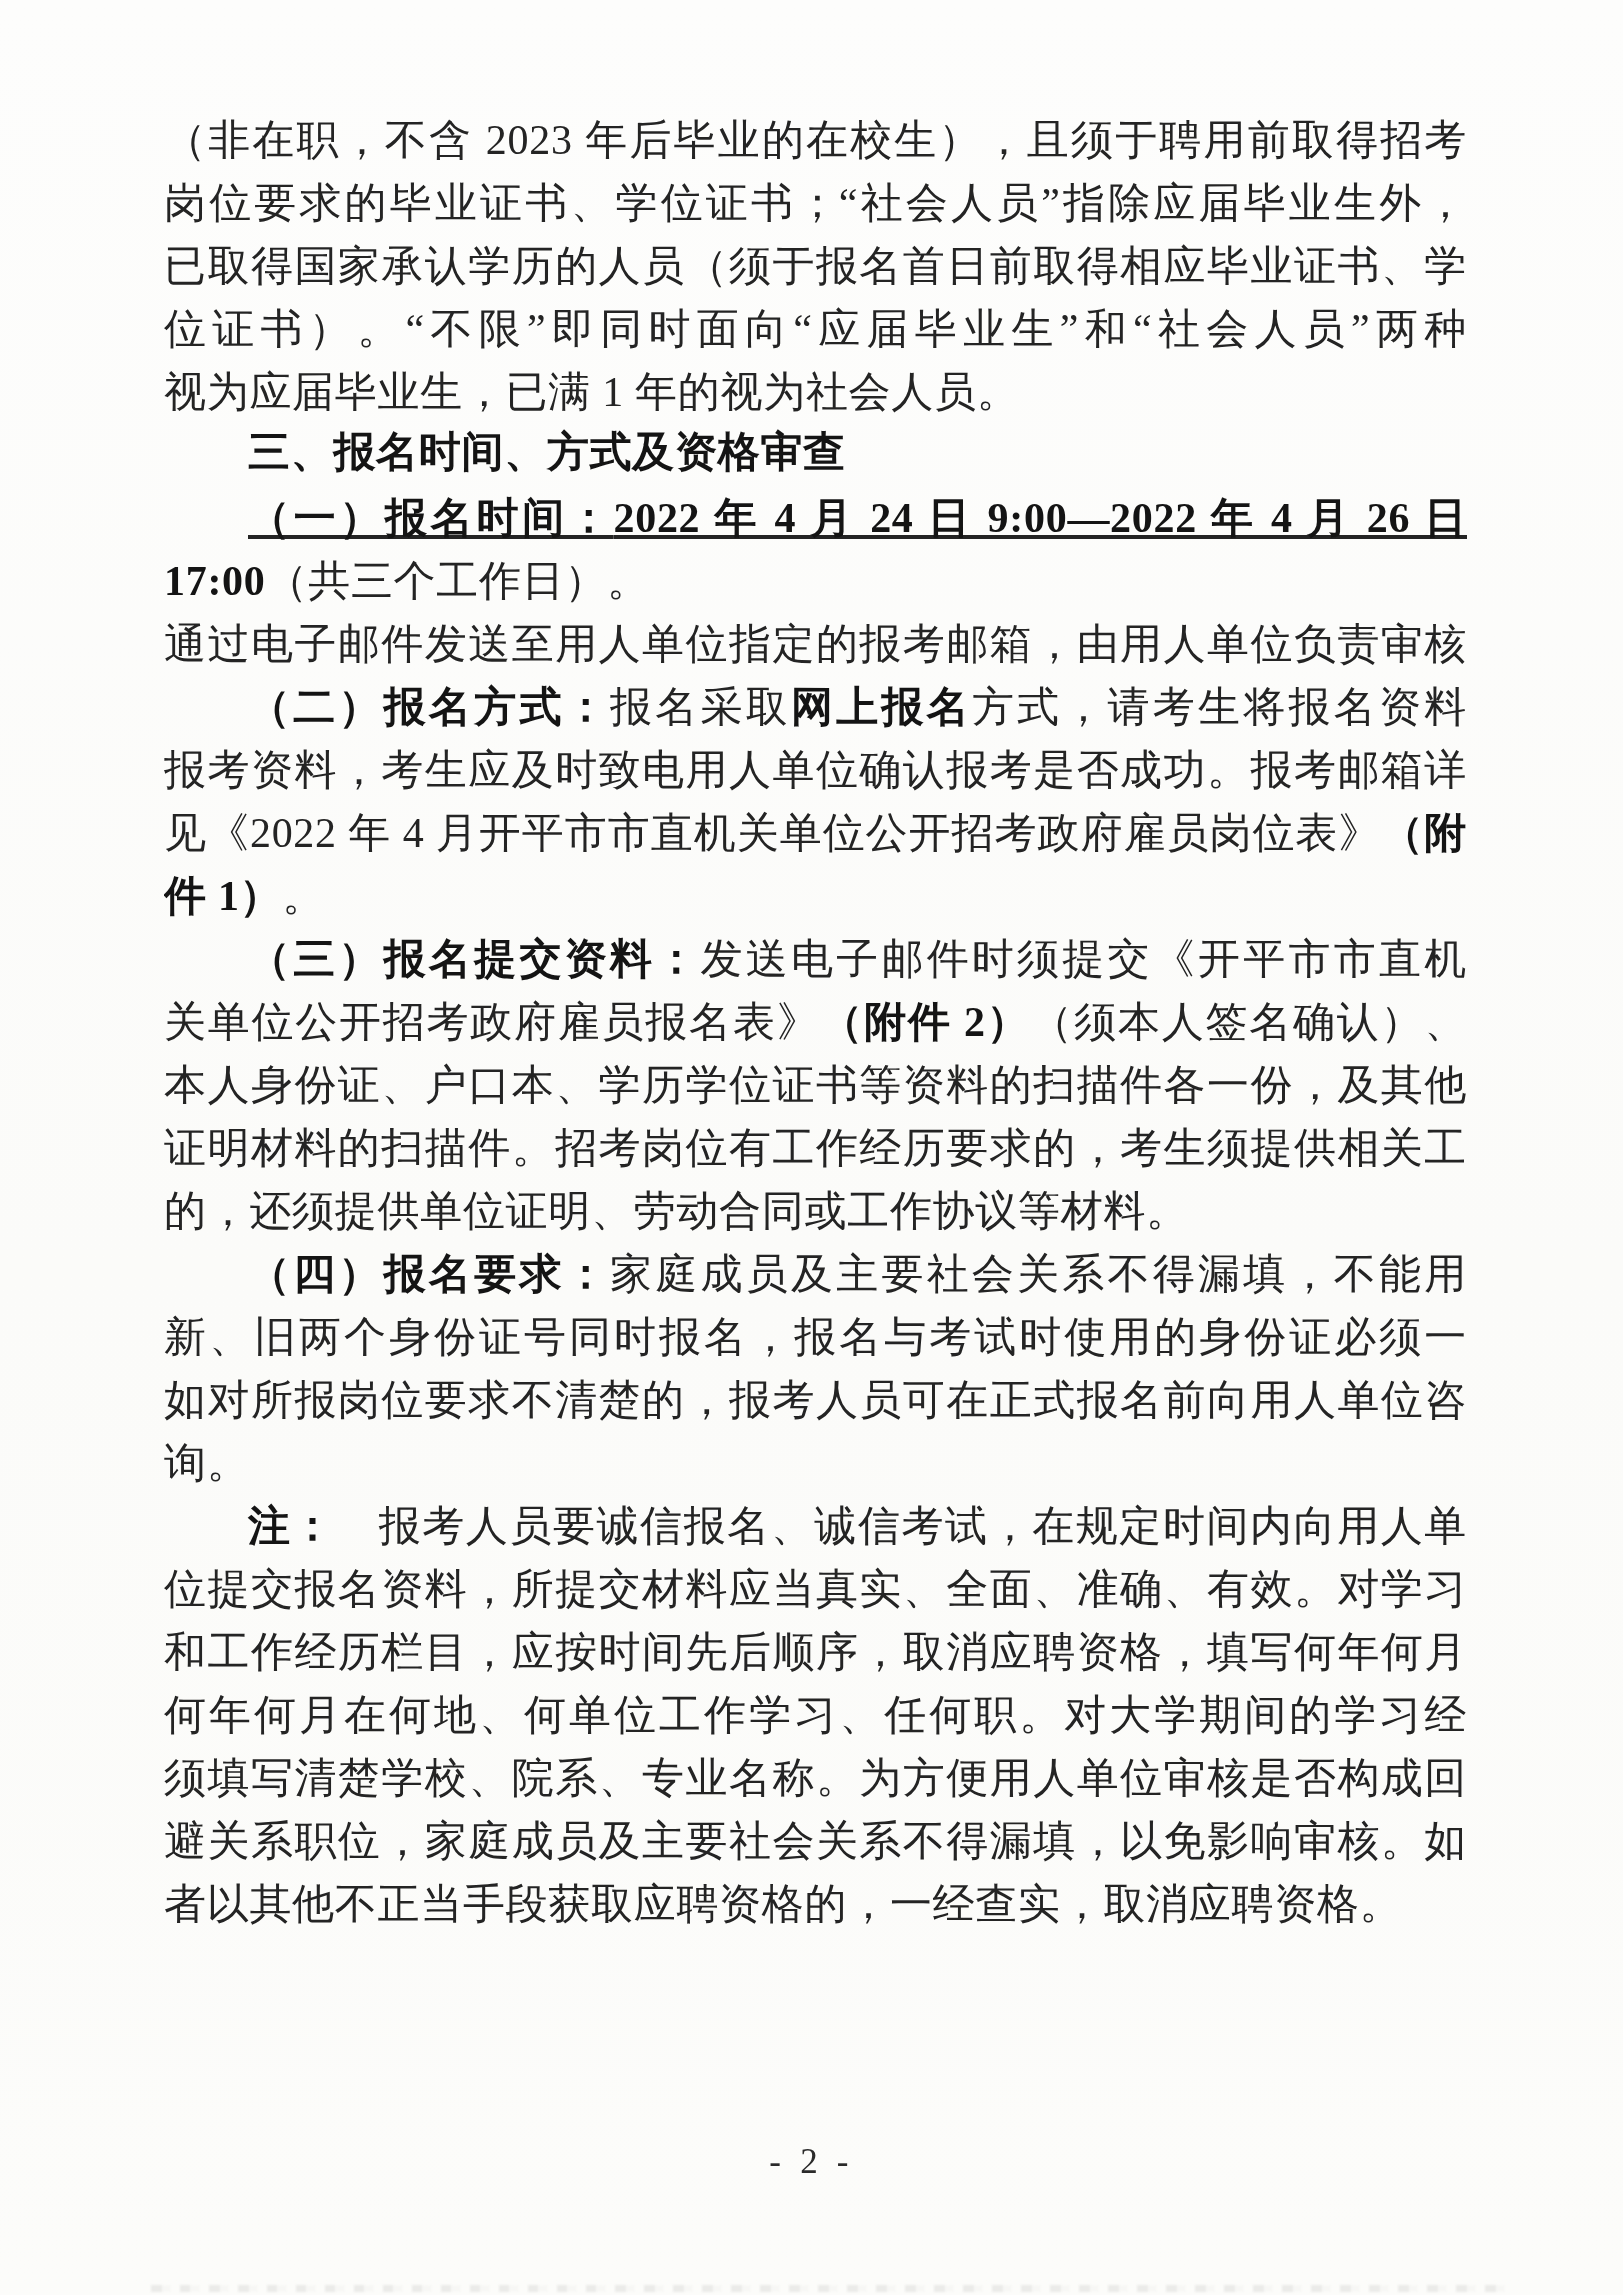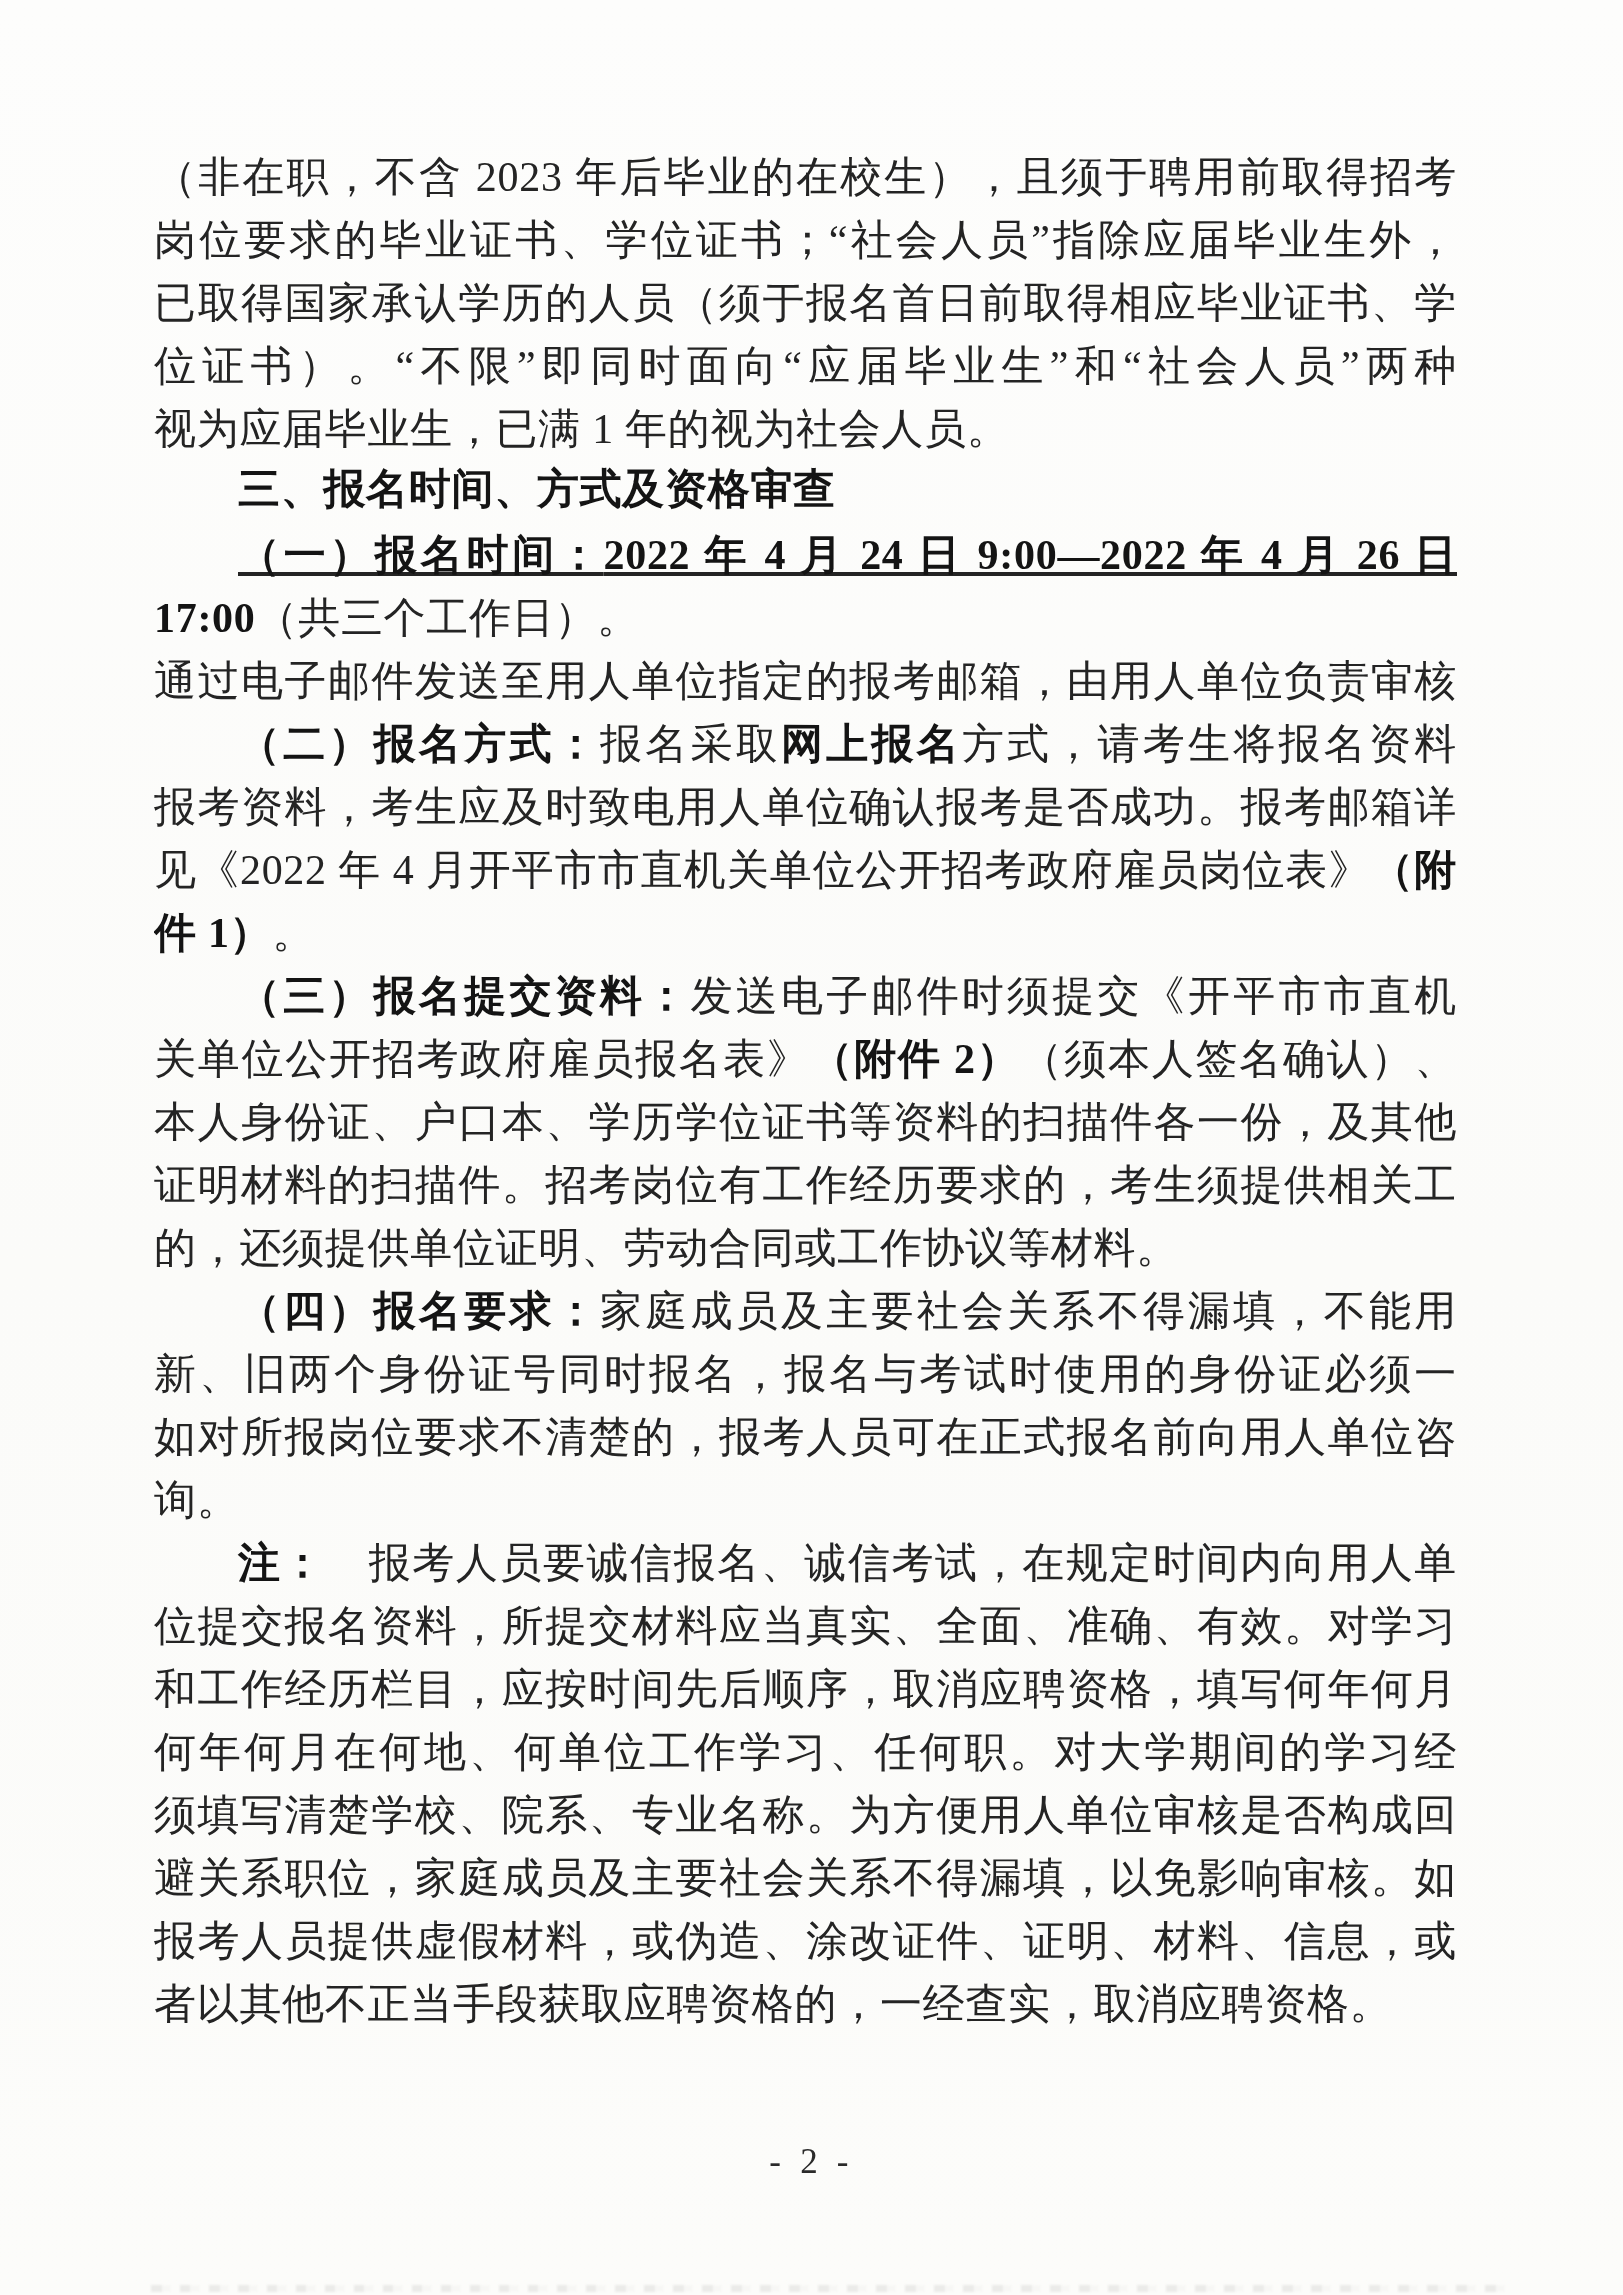--- a/index.html
+++ b/index.html
@@ -10,21 +10,21 @@
     font-family:"Liberation Serif","DejaVu Serif",serif;
     color:#222222;
     overflow:hidden;
   }
   
   .paper {
     position:absolute; inset:0;
     background:linear-gradient(180deg,#fdfdfc 0%,#fbfbf9 55%,#fcfcfa 100%);
   }
   #document-body {
-    position:absolute; left:154px; top:109px; width:1303px;margin-top:37px;
+    position:absolute; left:164px; top:109px; width:1303px;
   }
   .para { margin:0; padding:0; }
   .line {
     font-size:42px;
     height:63px; line-height:63px;
     text-align:justify;
     overflow:hidden;
     letter-spacing:0.7px;
     color:#242424;
   }
@@ -88,21 +88,20 @@
       <div class="line just"><span class="seg">如对所报岗位要求不清楚的，报考人员可在正式报名前向用人单位咨</span></div>
       <div class="line"><span class="seg">询。</span></div>
     </div>
     <div class="para">
       <div class="line just" style="text-indent: 2em;"><span class="seg bold">注：</span><span class="seg">　报考人员要诚信报名、诚信考试，在规定时间内向用人单</span></div>
       <div class="line just"><span class="seg">位提交报名资料，所提交材料应当真实、全面、准确、有效。对学习</span></div>
       <div class="line just"><span class="seg">和工作经历栏目，应按时间先后顺序，取消应聘资格，填写何年何月至</span></div>
       <div class="line just"><span class="seg">何年何月在何地、何单位工作学习、任何职。对大学期间的学习经历，</span></div>
       <div class="line just"><span class="seg">须填写清楚学校、院系、专业名称。为方便用人单位审核是否构成回</span></div>
       <div class="line just"><span class="seg">避关系职位，家庭成员及主要社会关系不得漏填，以免影响审核。如</span></div>
-      <div class="line just"><span class="seg">报考人员提供虚假材料，或伪造、涂改证件、证明、材料、信息，或</span></div>
       <div class="line"><span class="seg">者以其他不正当手段获取应聘资格的，一经查实，取消应聘资格。</span></div>
     </div>
   </div>
 
 <div class="page-number">- 2 -</div>
 
 <div class="bleed-artifact"></div>
 
 
 </body></html>

